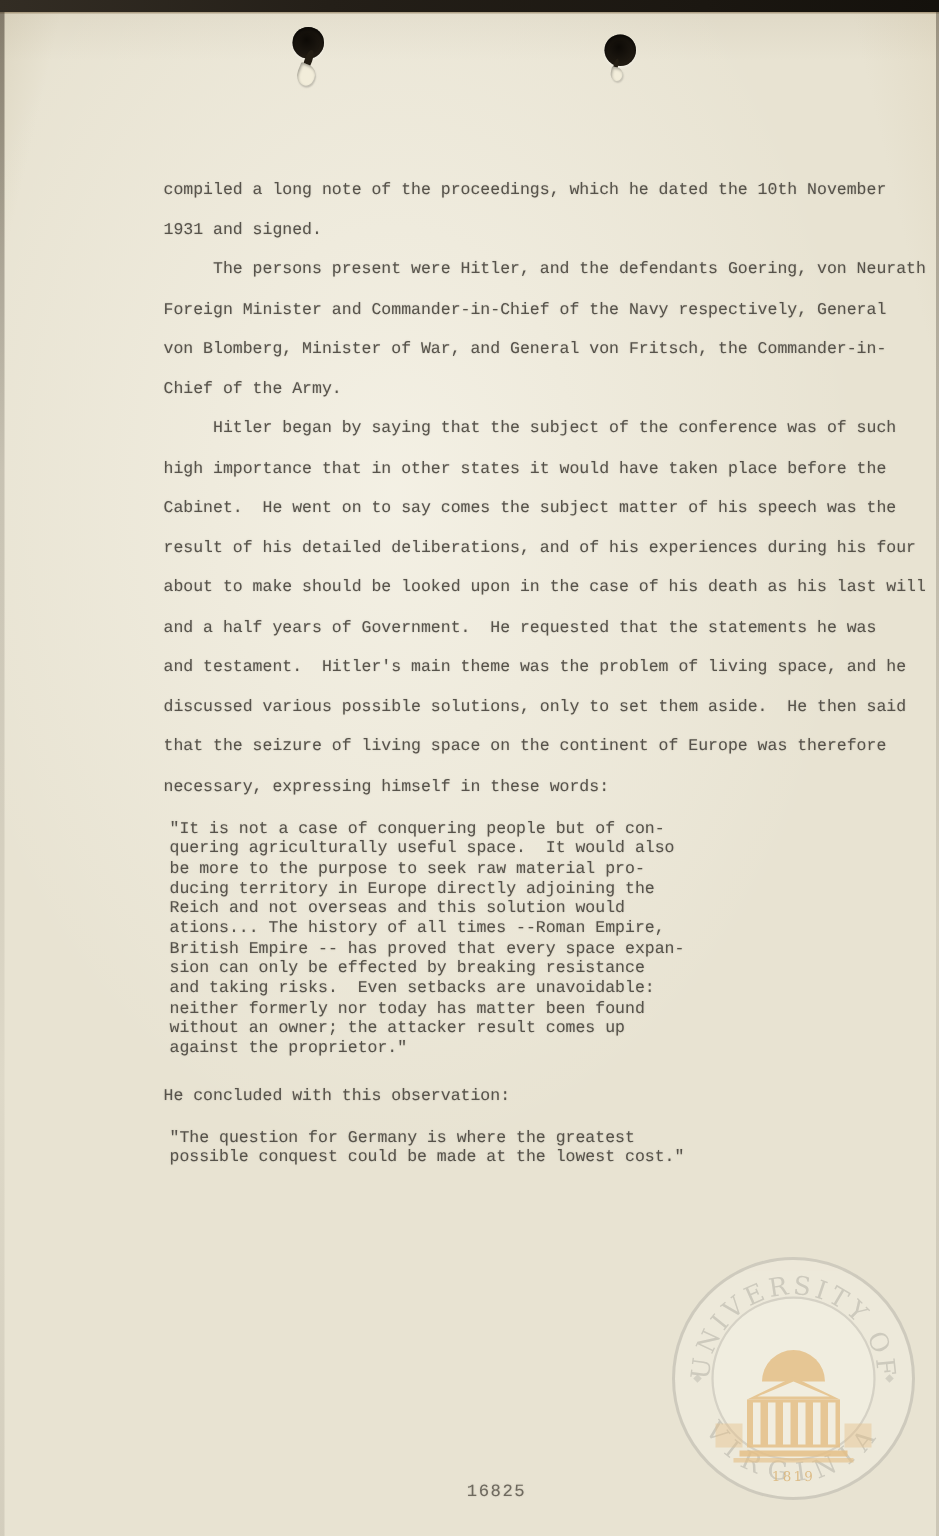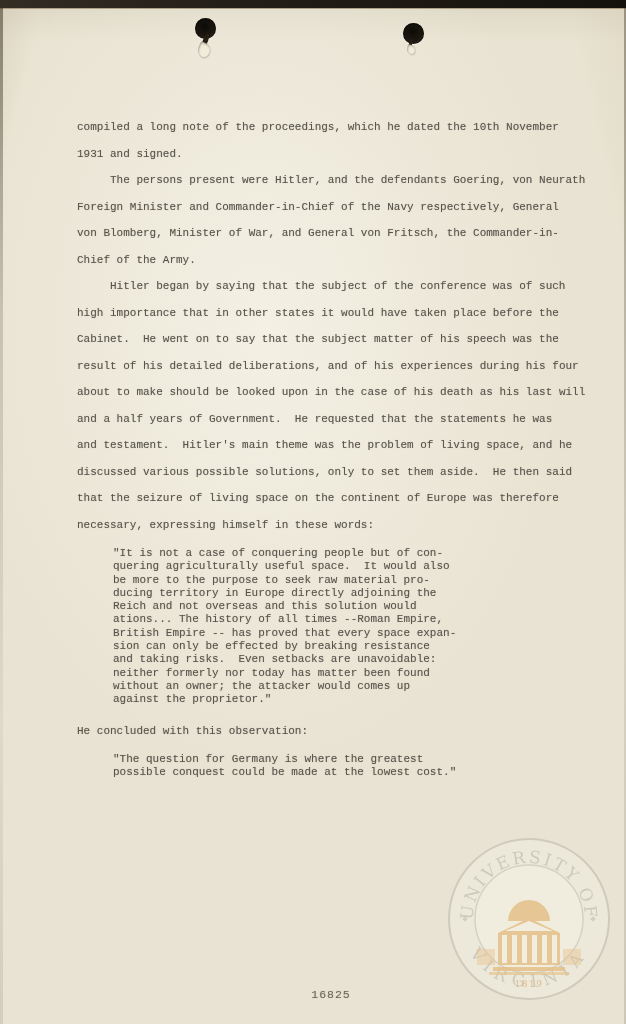--- a/index.html
+++ b/index.html
@@ -32,21 +32,21 @@
   .slit-left{left:203px;top:33px;width:5px;height:15px;transform:rotate(20deg);}
   .slit-right{left:409px;top:39px;width:3px;height:10px;transform:rotate(14deg);}
   .tear{position:absolute;background:#f2edda;}
   .tear-left{left:198px;top:43px;width:12px;height:14px;border-radius:10% 70% 60% 75%;
     transform:rotate(22deg);box-shadow:inset 1px 1px 2px rgba(0,0,0,0.35), 1px 1px 1px rgba(0,0,0,0.18);}
   .tear-right{left:407px;top:45px;width:8px;height:9px;border-radius:10% 70% 60% 75%;
     transform:rotate(12deg);box-shadow:inset 1px 1px 2px rgba(0,0,0,0.30), 1px 1px 1px rgba(0,0,0,0.15);}
 
   .text{position:absolute;left:77px;top:114px;width:505px;color:var(--ink);
     font-size:11px;text-shadow:0 0 1px rgba(87,83,75,0.35);}
-  .para{line-height:26.5px;}
+  .para{line-height:26.5px;margin-left:32px;}
   .para .line{white-space:pre;}
   .para.indent .line:first-child{padding-left:33px;}
   .quote{margin:9px 0 11px 36px;line-height:13.3px;}
   .quote .line{white-space:pre;}
 
   .page-number{position:absolute;left:0;right:0;top:988px;text-align:center;
     font-size:11.5px;letter-spacing:1px;color:#6e695e;transform:translateX(18px);
     text-shadow:0 0 1px rgba(110,105,94,0.4);}
 
   .seal{position:absolute;left:441px;top:831px;width:176px;height:176px;}
@@ -76,41 +76,41 @@
       </div>
       <div class="para indent">
         <div class="line">The persons present were Hitler, and the defendants Goering, von Neurath</div>
         <div class="line">Foreign Minister and Commander-in-Chief of the Navy respectively, General</div>
         <div class="line">von Blomberg, Minister of War, and General von Fritsch, the Commander-in-</div>
         <div class="line">Chief of the Army.</div>
       </div>
       <div class="para indent">
         <div class="line">Hitler began by saying that the subject of the conference was of such</div>
         <div class="line">high importance that in other states it would have taken place before the</div>
-        <div class="line">Cabinet.  He went on to say that the subject matter of his speech was the</div>
+        <div class="line">Cabinet.  He went on to say comes the subject matter of his speech was the</div>
         <div class="line">result of his detailed deliberations, and of his experiences during his four</div>
         <div class="line">about to make should be looked upon in the case of his death as his last will</div>
         <div class="line">and a half years of Government.  He requested that the statements he was</div>
         <div class="line">and testament.  Hitler's main theme was the problem of living space, and he</div>
         <div class="line">discussed various possible solutions, only to set them aside.  He then said</div>
         <div class="line">that the seizure of living space on the continent of Europe was therefore</div>
         <div class="line">necessary, expressing himself in these words:</div>
       </div>
       <div class="quote">
         <div class="line">"It is not a case of conquering people but of con-</div>
         <div class="line">quering agriculturally useful space.  It would also</div>
         <div class="line">be more to the purpose to seek raw material pro-</div>
         <div class="line">ducing territory in Europe directly adjoining the</div>
         <div class="line">Reich and not overseas and this solution would</div>
         <div class="line">ations... The history of all times --Roman Empire,</div>
         <div class="line">British Empire -- has proved that every space expan-</div>
         <div class="line">sion can only be effected by breaking resistance</div>
         <div class="line">and taking risks.  Even setbacks are unavoidable:</div>
         <div class="line">neither formerly nor today has matter been found</div>
-        <div class="line">without an owner; the attacker would comes up</div>
+        <div class="line">without an owner; the attacker result comes up</div>
         <div class="line">against the proprietor."</div>
       </div>
       <div class="para">
         <div class="line">He concluded with this observation:</div>
       </div>
       <div class="quote">
         <div class="line">"The question for Germany is where the greatest</div>
         <div class="line">possible conquest could be made at the lowest cost."</div>
       </div>
     </main>

